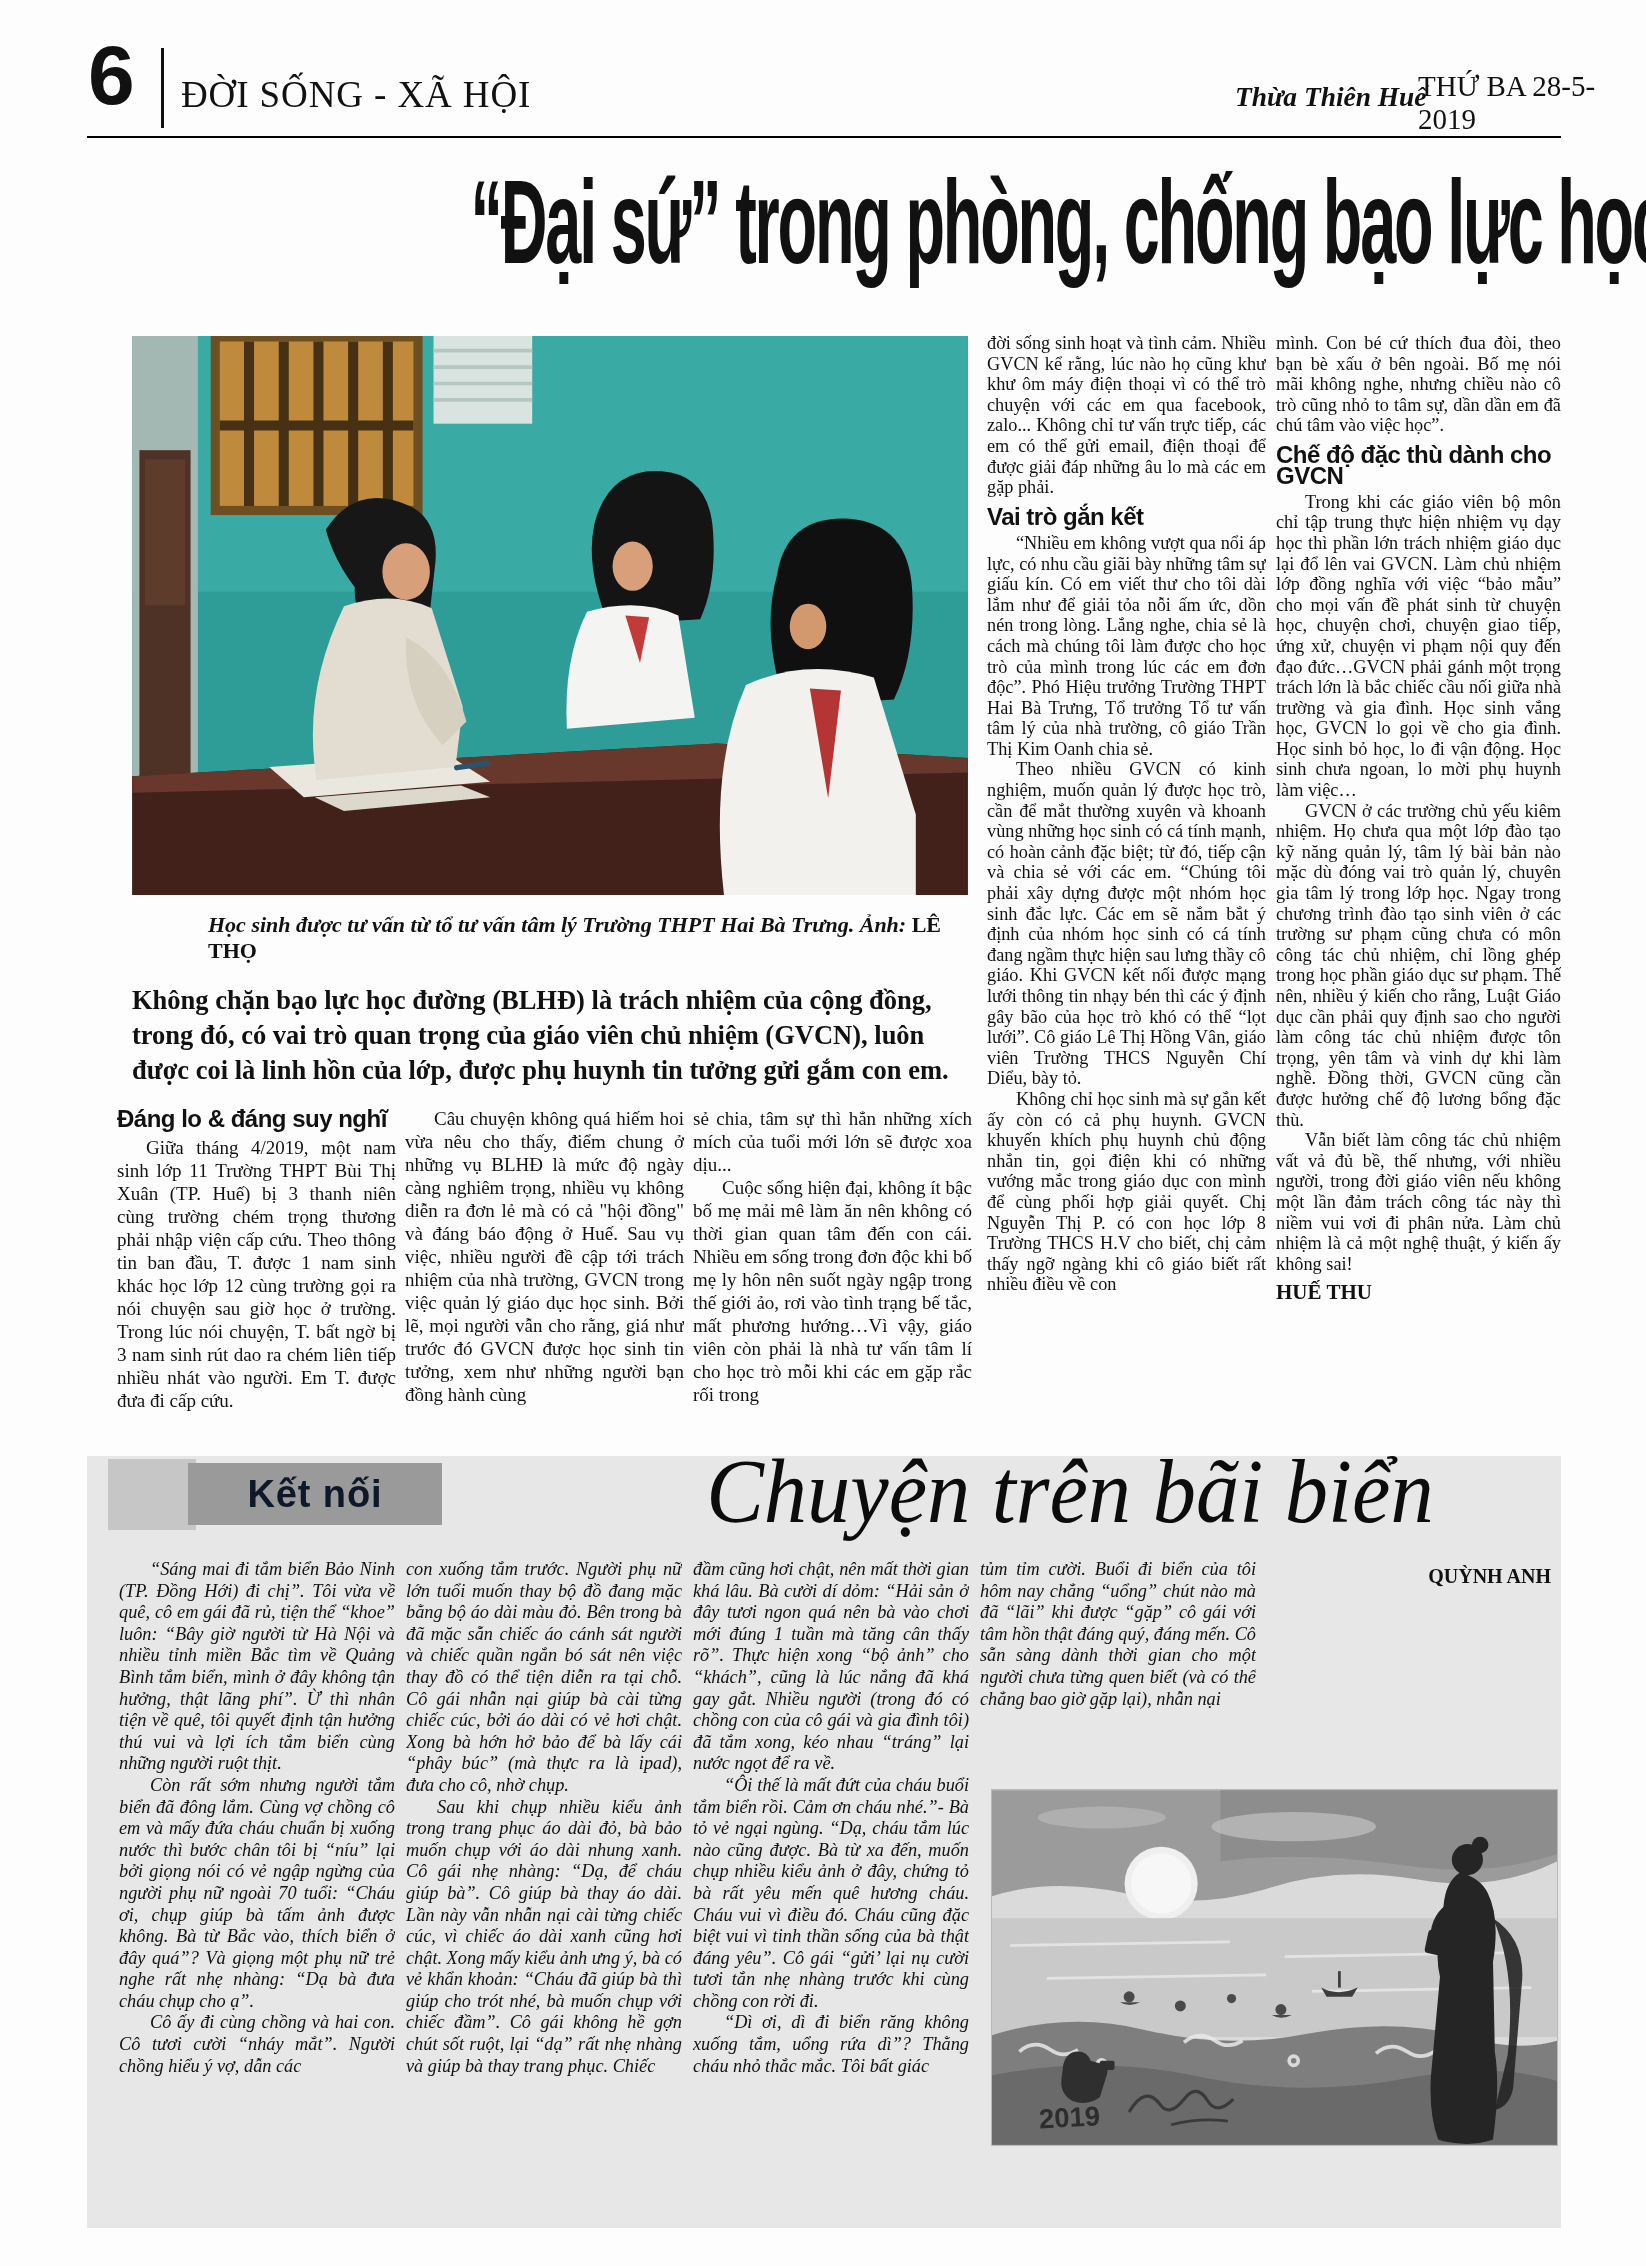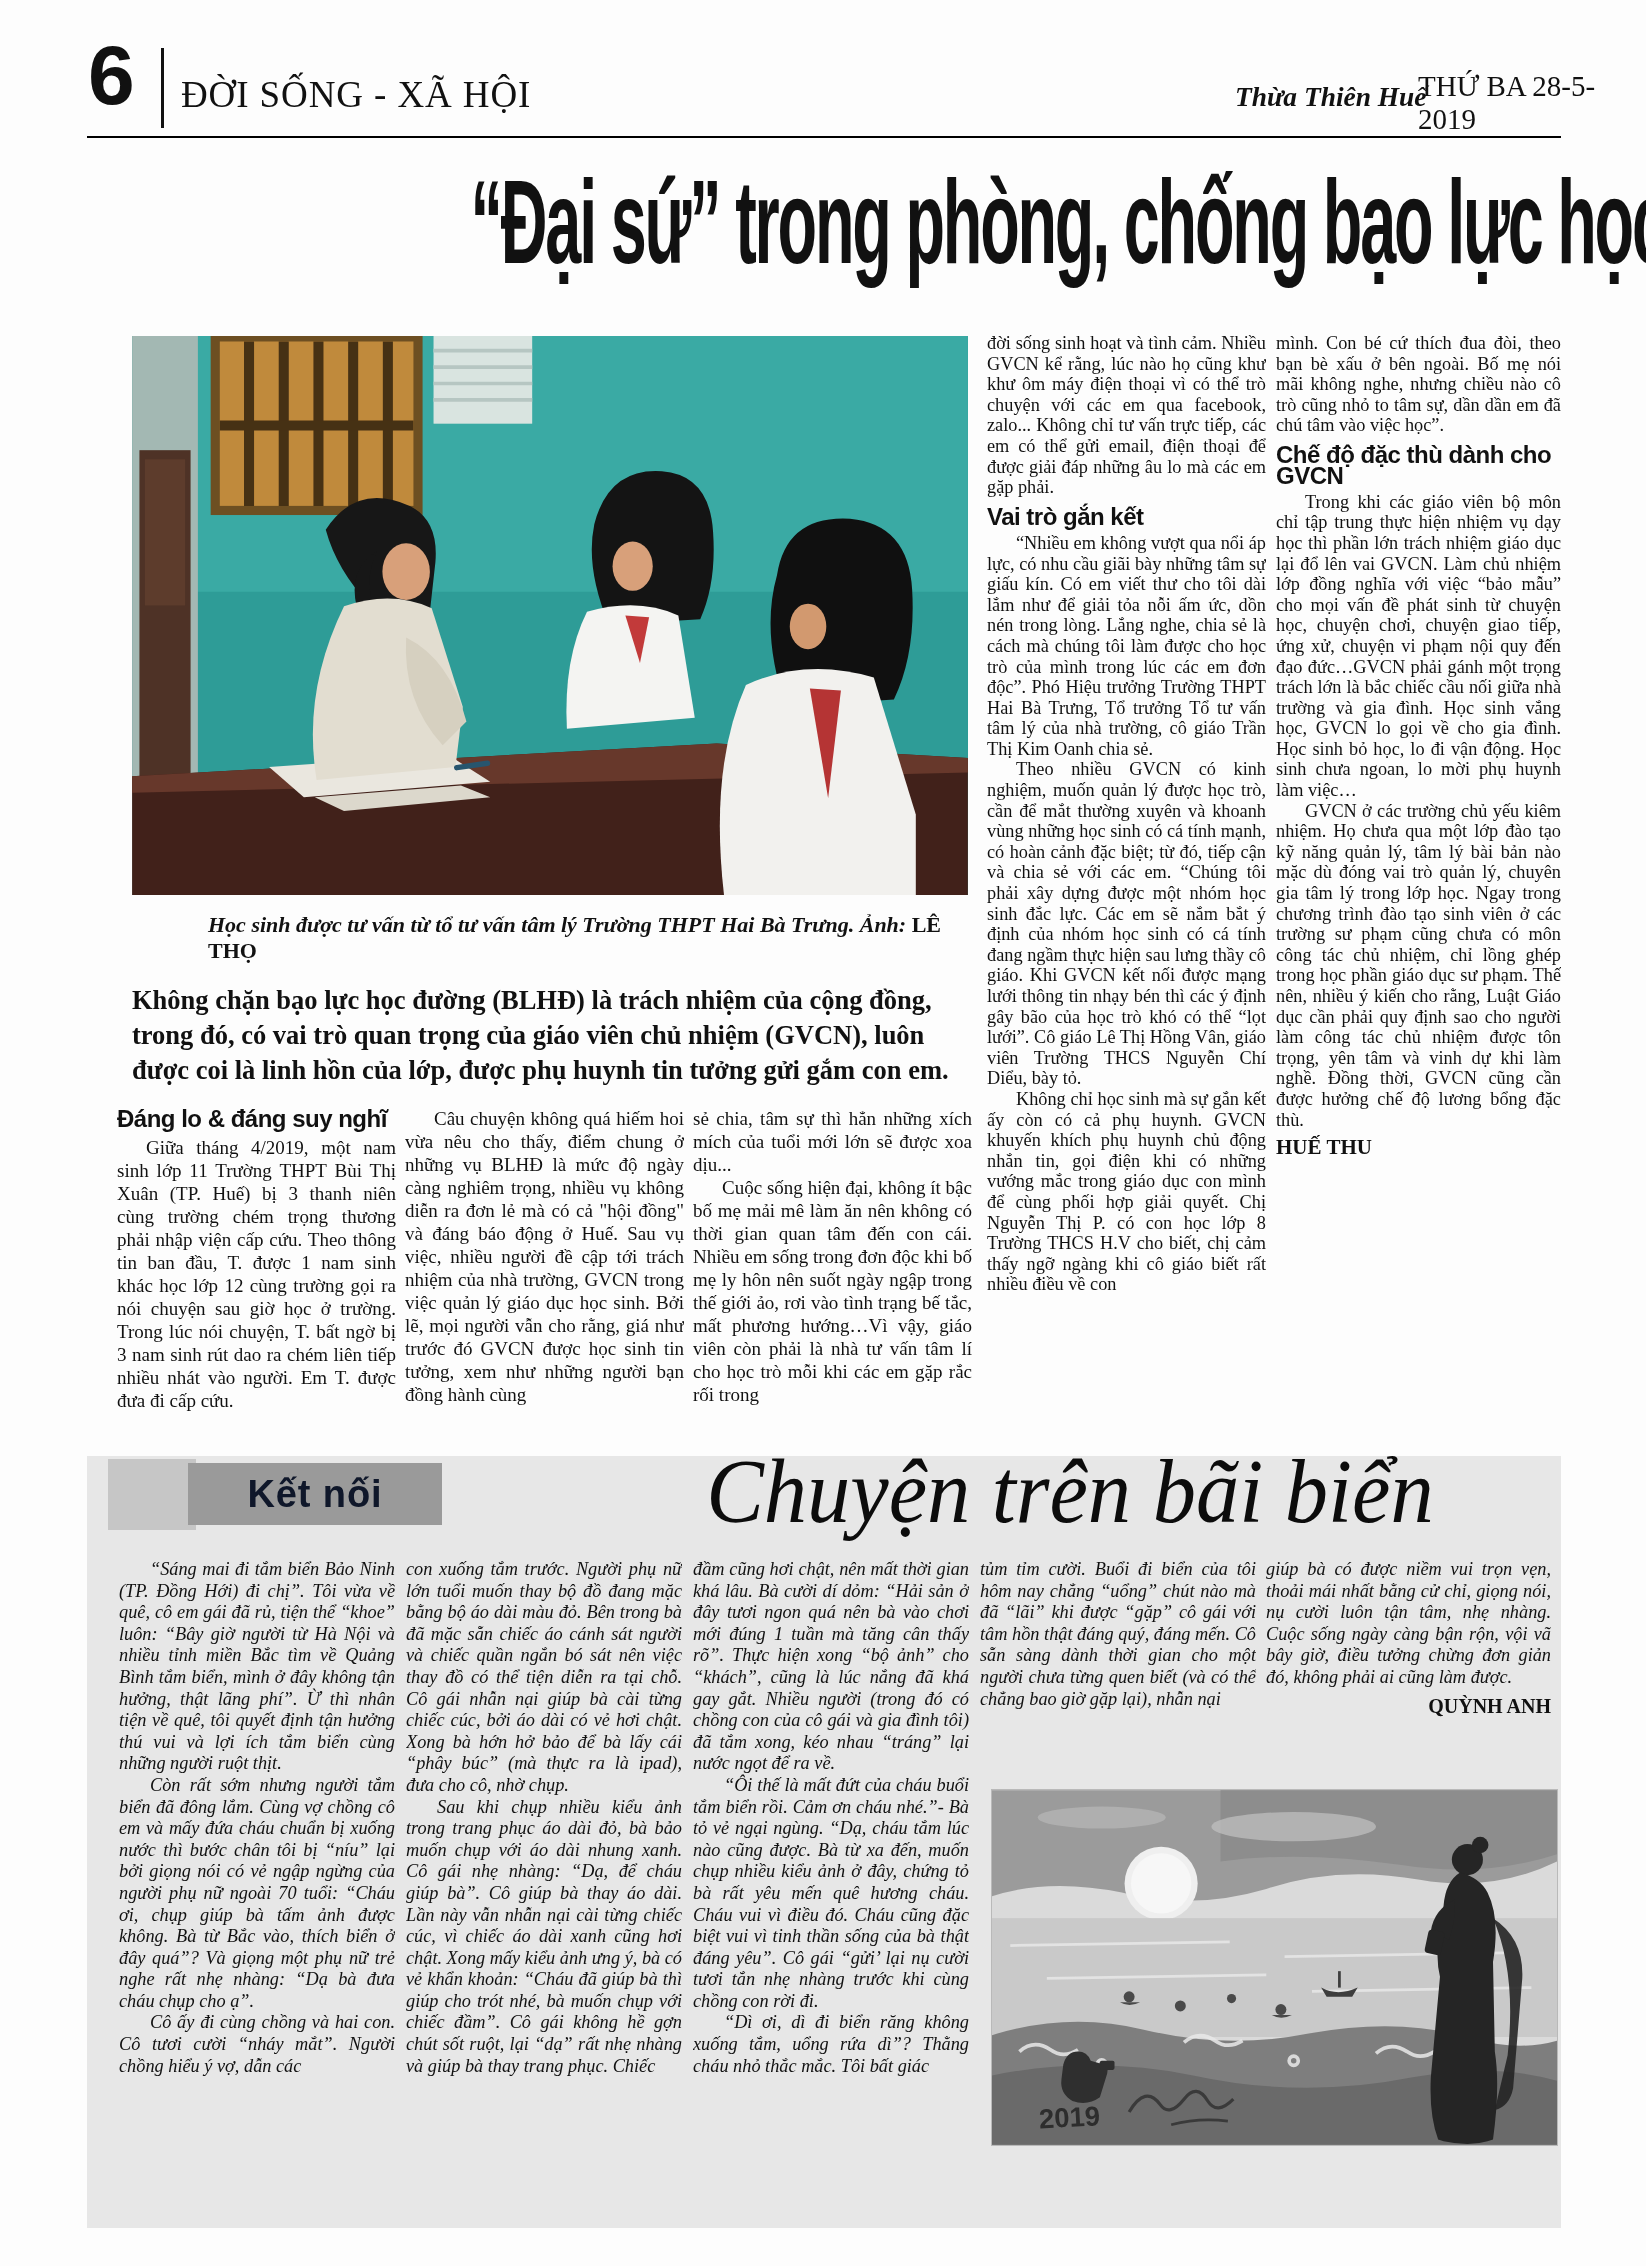--- a/index.html
+++ b/index.html
@@ -149,20 +149,21 @@
     </div>
 </div>
 <div class="abs col rcol c5">
   <div>
       <p class="cont">mình. Con bé cứ thích đua đòi, theo bạn bè xấu ở bên ngoài. Bố mẹ nói mãi không nghe, nhưng chiều nào cô trò cũng nhỏ to tâm sự, dần dần em đã chú tâm vào việc học”.</p>
     </div>
   <h3 class="subhead">Chế độ đặc thù dành cho GVCN</h3>
   <div>
       <p>Trong khi các giáo viên bộ môn chỉ tập trung thực hiện nhiệm vụ dạy học thì phần lớn trách nhiệm giáo dục lại đổ lên vai GVCN. Làm chủ nhiệm lớp đồng nghĩa với việc “bảo mẫu” cho mọi vấn đề phát sinh từ chuyện học, chuyện chơi, chuyện giao tiếp, ứng xử, chuyện vi phạm nội quy đến đạo đức…GVCN phải gánh một trọng trách lớn là bắc chiếc cầu nối giữa nhà trường và gia đình. Học sinh vắng học, GVCN lo gọi về cho gia đình. Học sinh bỏ học, lo đi vận động. Học sinh chưa ngoan, lo mời phụ huynh làm việc…</p>
       <p>GVCN ở các trường chủ yếu kiêm nhiệm. Họ chưa qua một lớp đào tạo kỹ năng quản lý, tâm lý bài bản nào mặc dù đóng vai trò quản lý, chuyên gia tâm lý trong lớp học. Ngay trong chương trình đào tạo sinh viên ở các trường sư phạm cũng chưa có môn công tác chủ nhiệm, chỉ lồng ghép trong học phần giáo dục sư phạm. Thế nên, nhiều ý kiến cho rằng, Luật Giáo dục cần phải quy định sao cho người làm công tác chủ nhiệm được tôn trọng, yên tâm và vinh dự khi làm nghề. Đồng thời, GVCN cũng cần được hưởng chế độ lương bổng đặc thù.</p>
+      <p>Vẫn biết làm công tác chủ nhiệm vất vả đủ bề, thế nhưng, với nhiều người, trong đời giáo viên nếu không một lần đảm trách công tác này thì niềm vui vơi đi phân nửa. Làm chủ nhiệm là cả một nghệ thuật, ý kiến ấy không sai!</p>
     </div>
   <div class="byline">HUẾ THU</div>
 </div>
 
 <div class="abs graybg"></div>
 <div class="abs kick-light"></div>
 <div class="abs kick-dark"><span>Kết nối</span></div>
 <div class="abs feat-title"><span>Chuyện trên bãi biển</span></div>
 
 <div class="abs bcol b1">
@@ -184,23 +185,20 @@
       <p>“Ôi thế là mất đứt của cháu buổi tắm biển rồi. Cảm ơn cháu nhé.”- Bà tỏ vẻ ngại ngùng. “Dạ, cháu tắm lúc nào cũng được. Bà từ xa đến, muốn chụp nhiều kiểu ảnh ở đây, chứng tỏ bà rất yêu mến quê hương cháu. Cháu vui vì điều đó. Cháu cũng đặc biệt vui vì tinh thần sống của bà thật đáng yêu”. Cô gái “gửi’ lại nụ cười tươi tắn nhẹ nhàng trước khi cùng chồng con rời đi.</p>
       <p>“Dì ơi, dì đi biển răng không xuống tắm, uổng rứa dì”? Thằng cháu nhỏ thắc mắc. Tôi bất giác</p>
     </div>
   </div>
 <div class="abs bcol b4">
     <div>
       <p class="cont">tủm tỉm cười. Buổi đi biển của tôi hôm nay chẳng “uổng” chút nào mà đã “lãi” khi được “gặp” cô gái với tâm hồn thật đáng quý, đáng mến. Cô sẵn sàng dành thời gian cho một người chưa từng quen biết (và có thể chẳng bao giờ gặp lại), nhẫn nại</p>
     </div>
   </div>
 <div class="abs bcol b5">
-  <div>
-      <p class="cont">giúp bà có được niềm vui trọn vẹn, thoải mái nhất bằng cử chỉ, giọng nói, nụ cười luôn tận tâm, nhẹ nhàng. Cuộc sống ngày càng bận rộn, vội vã bây giờ, điều tưởng chừng đơn giản đó, không phải ai cũng làm được.</p>
-    </div>
   <div class="byline2">QUỲNH ANH</div>
 </div>
 
 <div class="abs illus">
   <svg width="565" height="355" viewBox="0 0 618 388">
     <rect width="618" height="388" fill="#dadada"></rect>
 
     <path d="M0,0 H618 V78 q-70,34 -150,20 q-90,-16 -168,10 q-82,24 -158,4 Q62,96 0,116 Z" fill="#9b9b9b"></path>
     <path d="M250,0 H618 V70 q-80,26 -170,12 q-110,-16 -198,-4 Z" fill="#8d8d8d"></path>
     <ellipse cx="330" cy="40" rx="90" ry="16" fill="#c2c2c2" opacity=".7"></ellipse>

